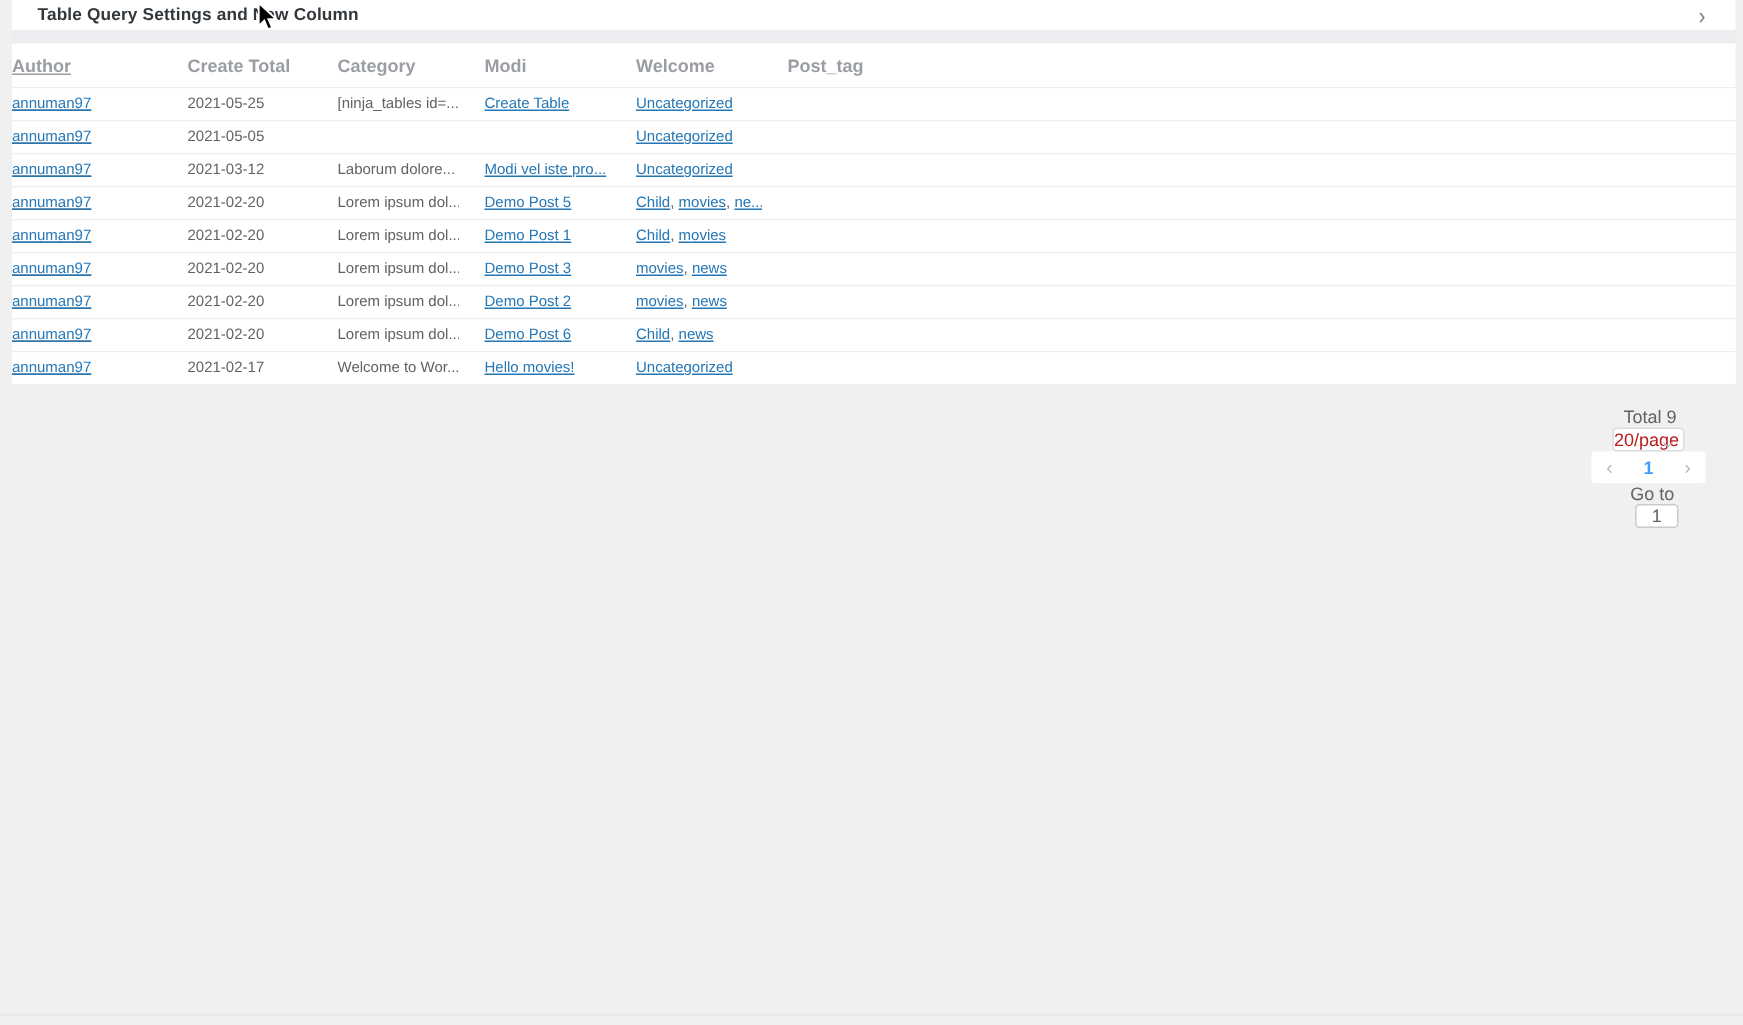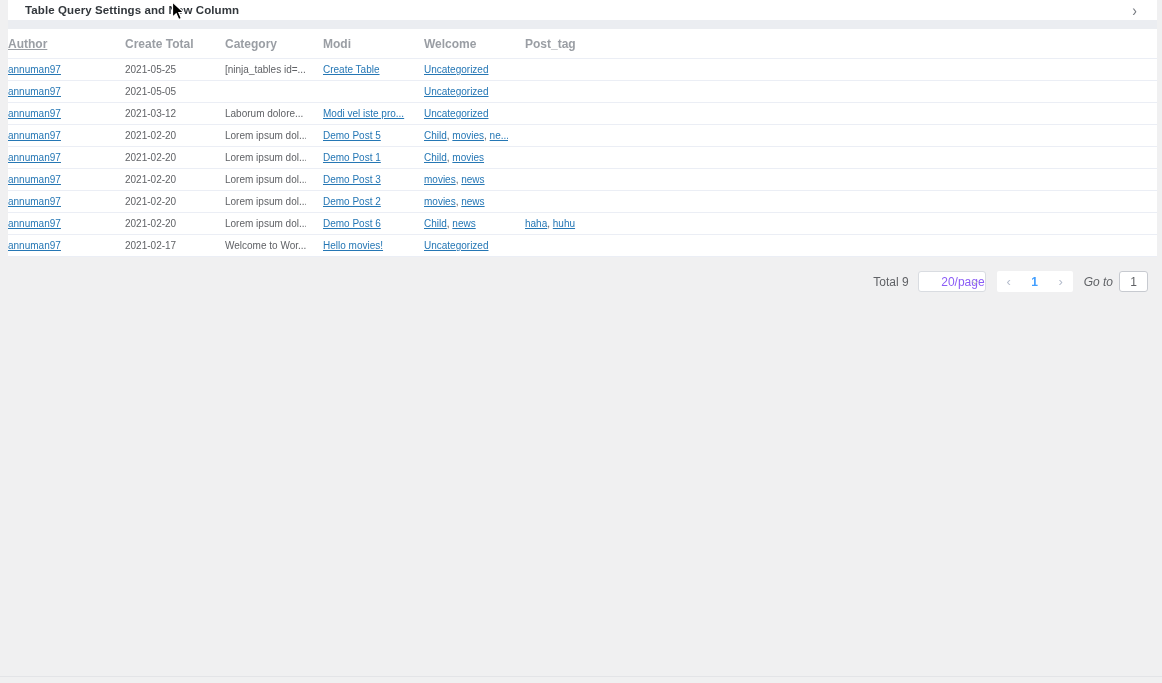--- a/index.html
+++ b/index.html
@@ -42,45 +42,45 @@
   .c5 { width:101px; padding-left:17px; flex:none; }
   .c6 { flex:1; padding-left:17px; }
   .td { white-space:nowrap; overflow:hidden; }
   a.cell-link { color:#2577b5; text-decoration:underline; cursor:pointer; }
   .sep { color:#606266; }
 
   
   .pagination {
     position:absolute; top:271px; right:14px;
     display:flex; align-items:center; height:21px;
-    font-size:12px; color:#606266;
+    font-size:12px; color:#606266;flex-direction:column;
   }
   .total-label { margin-right:9px; }
   .page-size-select {
-    position:relative; width:68px; height:21px; background:#fff;
+    position:relative; width:48px; height:21px; background:#fff;
     border:1px solid #d9dce1; border-radius:3px;
-    display:flex; align-items:center; justify-content:flex-end;
-    cursor:pointer; margin-right:11px; color:#8b5cf6;
+    display:flex; align-items:center; justify-content:flex-start;
+    cursor:pointer; margin-right:11px; color:#b91c1c;
   }
   .select-caret {
     position:absolute; right:7px; top:6px;
     width:6px; height:6px;
     border-right:1.5px solid #b8bcc2; border-bottom:1.5px solid #b8bcc2;
     transform:rotate(45deg) scale(.8);
   }
   .pager { display:flex; align-items:center; background:#ffffff; border-radius:2px; height:21px; margin-right:11px; }
   .pager-btn {
     width:24px; height:21px; display:flex; align-items:center; justify-content:center;
     color:#b4bccc; font-size:13px; cursor:pointer; user-select:none;
   }
   .pager-page {
     width:28px; height:21px; display:flex; align-items:center; justify-content:center;
     color:#409eff; font-weight:bold; cursor:pointer;
   }
-  .goto-label { margin-right:6px;font-style:italic; }
+  .goto-label { margin-right:6px; }
   .goto-input {
     width:29px; height:21px; border:1px solid #c7cad0; border-radius:3px;
     text-align:center; font-size:12px; color:#606266; background:#fff;
     font-family:"Liberation Sans","DejaVu Sans",sans-serif; outline:none;
   }
 
   .bottom-line { position:absolute; left:0; top:676px; width:1162px; border-top:1px solid #e3e4e7; }
 
   .cursor { position:absolute; left:171px; top:1px; z-index:10; pointer-events:none; }
 </style>
@@ -161,21 +161,20 @@
           <div class="td c4"><a class="cell-link">Demo Post 2</a></div>
           <div class="td c5"><a class="cell-link">movies</a><span class="sep">, </span><a class="cell-link">news</a></div>
           <div class="td c6"></div>
         </div>
         <div class="tr">
           <div class="td c1"><a class="cell-link">annuman97</a></div>
           <div class="td c2">2021-02-20</div>
           <div class="td c3">Lorem ipsum dol...</div>
           <div class="td c4"><a class="cell-link">Demo Post 6</a></div>
           <div class="td c5"><a class="cell-link">Child</a><span class="sep">, </span><a class="cell-link">news</a></div>
-          <div class="td c6"><a class="cell-link">haha</a><span class="sep">, </span><a class="cell-link">huhu</a></div>
         </div>
         <div class="tr">
           <div class="td c1"><a class="cell-link">annuman97</a></div>
           <div class="td c2">2021-02-17</div>
           <div class="td c3">Welcome to Wor...</div>
           <div class="td c4"><a class="cell-link">Hello movies!</a></div>
           <div class="td c5"><a class="cell-link">Uncategorized</a></div>
           <div class="td c6"></div>
         </div>
       </div>

